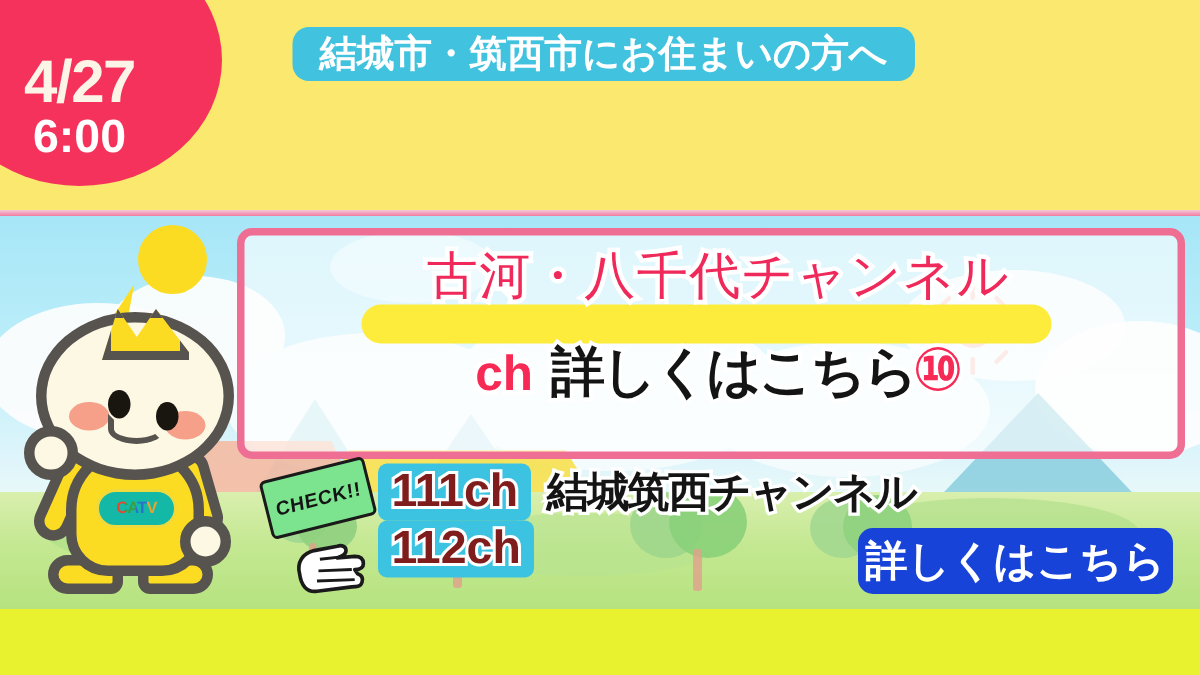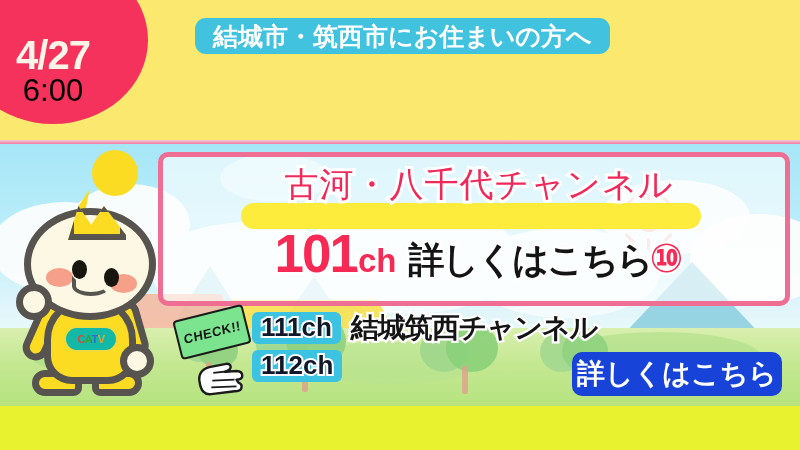--- a/index.html
+++ b/index.html
@@ -49,21 +49,21 @@
 
   
   .datebadge{position:absolute;left:-42px;top:-44px;width:190px;height:168px;
              background:#f5325c;border-radius:0 0 96px 96px/0 0 92px 92px;
              box-shadow:0 0 0 0 transparent;}
   .datebadge.round{border-radius:50%;}
   .datetxt{position:absolute;left:0;top:0;width:190px;height:168px;
            display:flex;flex-direction:column;align-items:center;justify-content:flex-end;
            padding-bottom:16px;box-sizing:border-box;}
   .datetxt .d1{color:#fdf4e8;font-size:40px;font-weight:bold;line-height:.98;letter-spacing:-1px;}
-  .datetxt .d2{color:#000000;font-size:31px;font-weight:normal;line-height:1.05;letter-spacing:0px;}
+  .datetxt .d2{color:#ffffff;font-size:31px;font-weight:bold;line-height:1.05;letter-spacing:0px;}
 
   
   .card{position:absolute;left:158px;top:152px;width:632px;height:154px;
         border:5px solid #ef6e93;border-radius:10px;background:rgba(255,255,255,.62);
         box-sizing:border-box;overflow:hidden;}
   .card-inner{position:absolute;left:0;top:0;width:100%;height:100%;}
 
   .hl-yellow{position:absolute;left:78px;top:46px;width:460px;height:26px;
              background:#fdec3c;border-radius:13px;}
   .ch-name{position:absolute;left:0;top:10px;width:632px;text-align:center;}
@@ -89,21 +89,21 @@
           border:2.5px solid #1a1a1a;border-radius:4px;transform:rotate(-14deg);
           display:flex;align-items:center;justify-content:center;box-sizing:border-box;}
   .bubble span{font-size:13px;font-weight:bold;color:#141414;letter-spacing:.5px;
                transform:skewX(-6deg);white-space:nowrap;}
   .hand{position:absolute;left:16px;top:28px;width:58px;height:58px;}
 
   
   .rows{position:absolute;left:252px;top:310px;}
   .row{display:flex;align-items:center;height:36px;margin-bottom:2px;}
   .chbadge{background:#3cc3e2;border-radius:6px;padding:1px 9px 3px;display:flex;align-items:center;}
-  .chbadge span{color:#0f172a;font-size:26px;font-weight:bold;line-height:1.08;
+  .chbadge span{color:#7f1d1d;font-size:31px;font-weight:bold;line-height:1.08;
       -webkit-text-stroke:4px #fff;paint-order:stroke fill;}
   .rowname{font-size:28px;font-weight:bold;color:#141414;margin-left:10px;white-space:nowrap;
       letter-spacing:-1px;
       -webkit-text-stroke:4.5px #fff;paint-order:stroke fill;}
 
   
   .cta{position:absolute;left:572px;top:352px;width:210px;height:44px;background:#1743d8;
        border-radius:10px;display:flex;align-items:center;justify-content:center;cursor:pointer;}
   .cta span{color:#fff;font-size:28px;font-weight:bold;letter-spacing:0px;white-space:nowrap;line-height:1;}
 
@@ -236,21 +236,20 @@
     </div>
   </div>
 
   <div class="card">
     <div class="card-inner">
       <div class="hl-yellow"></div>
       <div class="ch-name">
         <span>古河・八千代チャンネル</span>
       </div>
       <div class="ch-num">
-        <span class="n">101</span>
         <span class="ch">ch</span>
         <span class="lbl">詳しくはこちら</span>
         <span class="circ">⑩</span>
       </div>
     </div>
   </div>
 
   <div class="checktag">
     <div class="bubble">
       <span>CHECK!!</span>

